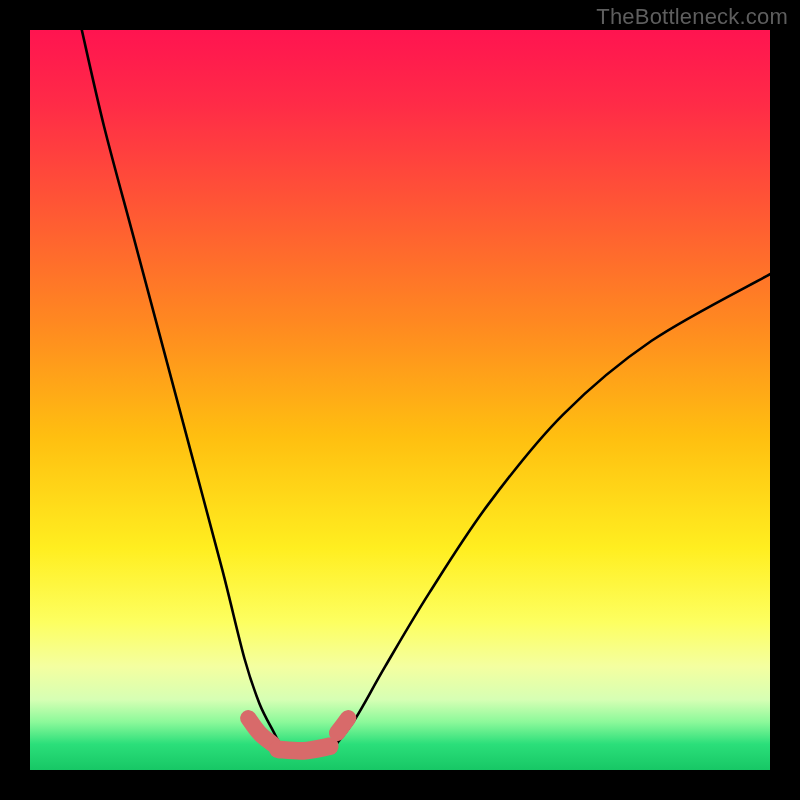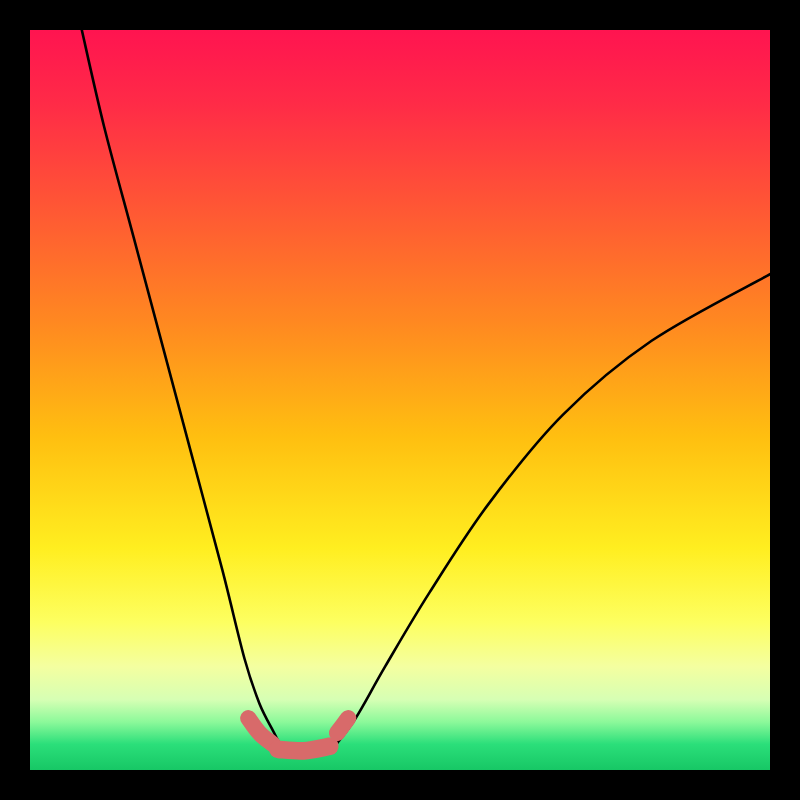--- a/index.html
+++ b/index.html
@@ -43,20 +43,21 @@
     color: #5e5e5e;
     font-size: 22px;
     font-weight: 500;
     letter-spacing: 0.2px;
   }
 </style>
 </head>
 <body>
 
 <div class="frame">
+  <div class="attribution">TheBottleneck.com</div>
 
   <div class="plot">
     <svg class="gradient" viewBox="0 0 100 100" preserveAspectRatio="none">
       <defs>
         <linearGradient id="bg" x1="0" y1="0" x2="0" y2="1">
             <stop offset="0%" stop-color="#ff1450"></stop>
             <stop offset="10%" stop-color="#ff2b47"></stop>
             <stop offset="25%" stop-color="#ff5a33"></stop>
             <stop offset="40%" stop-color="#ff8a20"></stop>
             <stop offset="55.00000000000001%" stop-color="#ffbf10"></stop>

